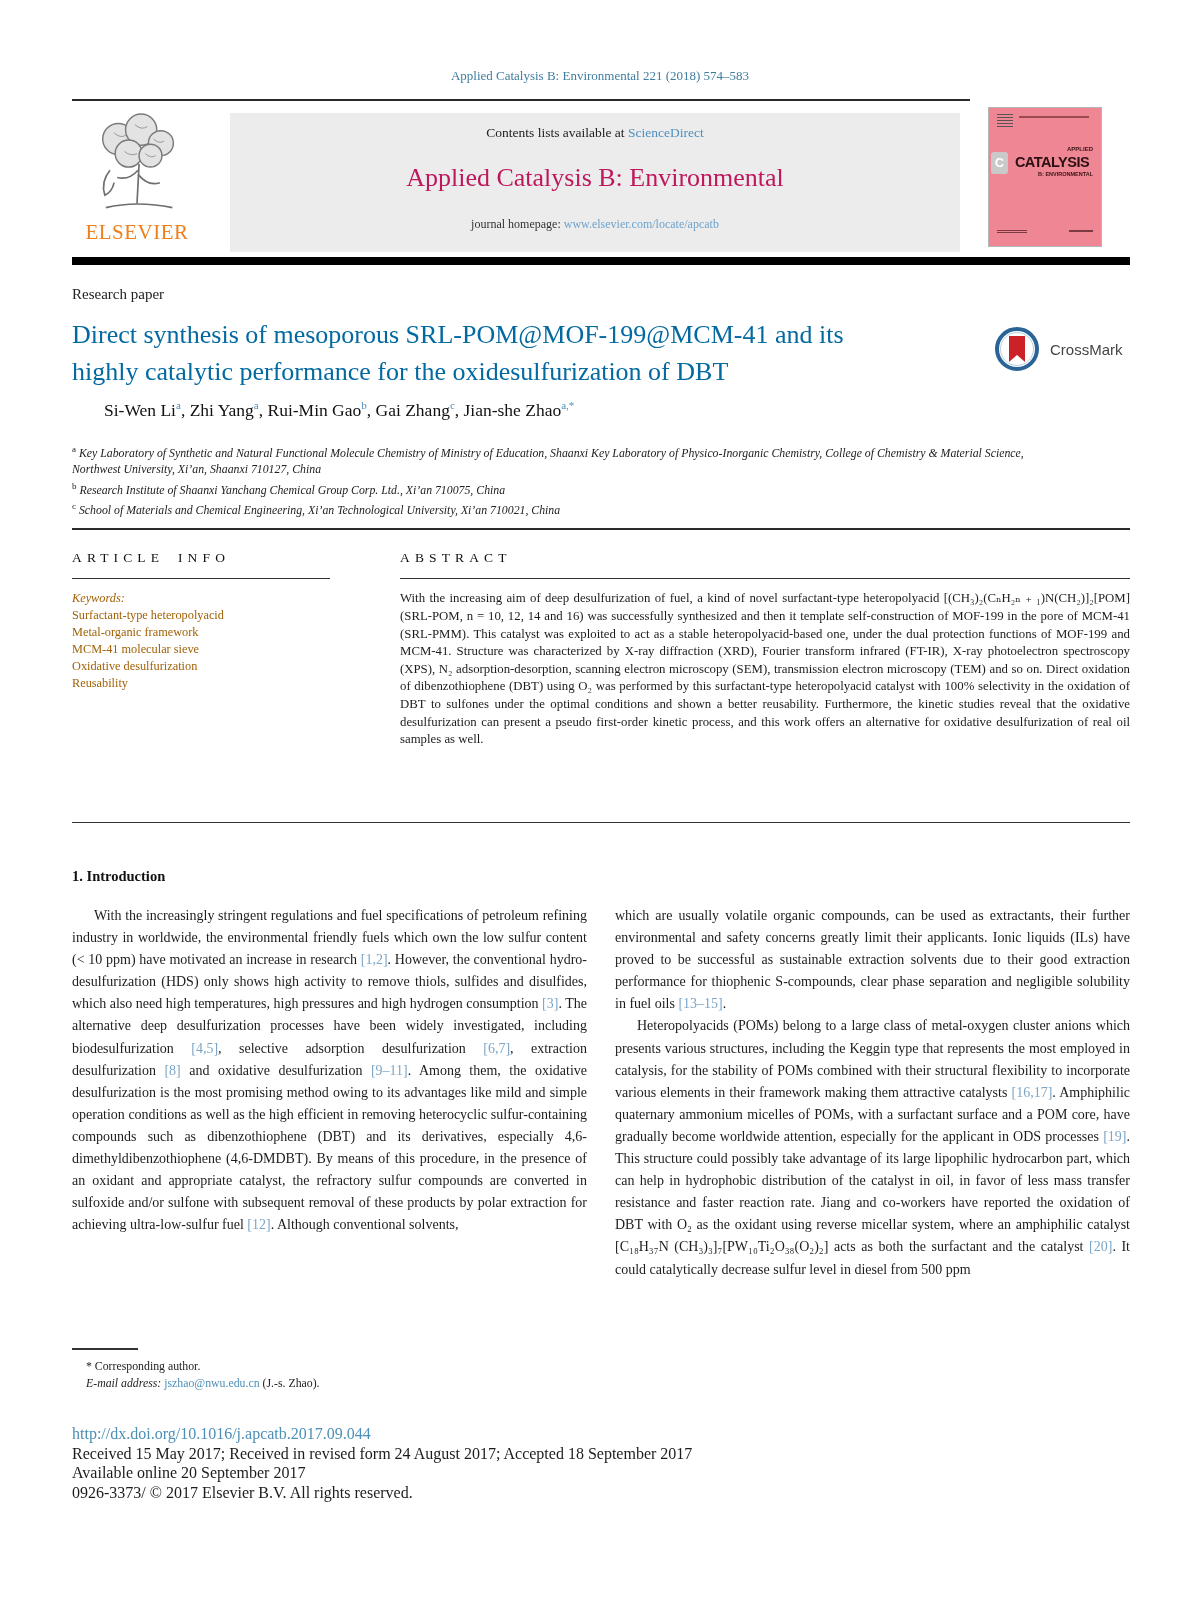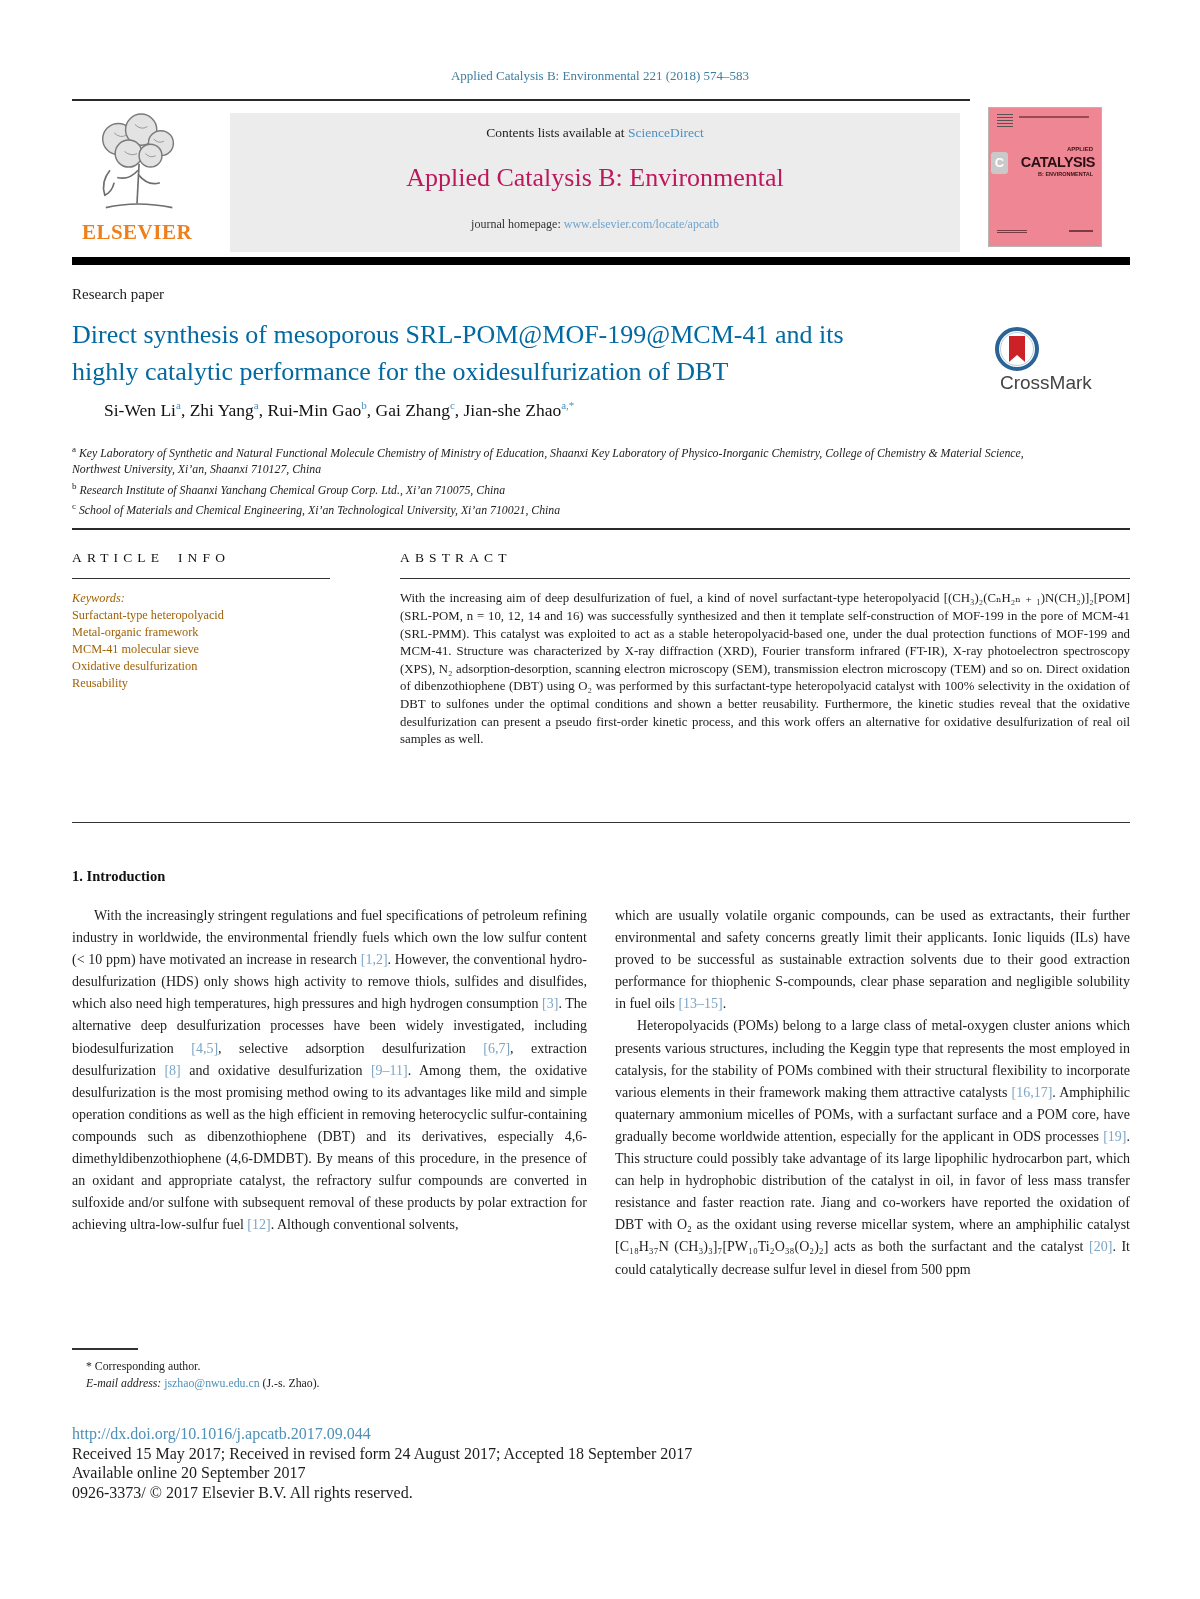--- a/index.html
+++ b/index.html
@@ -7,21 +7,21 @@
   body { width: 1200px; height: 1599px; position: relative; overflow: hidden;
          font-family: "Liberation Serif", "DejaVu Serif", serif; color: #1c1c1c; }
   .page { position: absolute; inset: 0; }
 
   
   .citation { position: absolute; top: 68px; left: 0; width: 100%; text-align: center;
               font-size: 13px; color: #3f7d9e; }
 
   
   .rule-top { position: absolute; top: 99px; left: 72px; width: 898px; height: 2px; background: #2a2a2a; }
-  .elsevier { position: absolute; top: 112px; left: 74px; width: 126px; height: 140px; text-align: center; font-weight: bold; }
+  .elsevier { position: absolute; top: 112px; left: 74px; width: 126px; height: 140px; text-align: center; }
   .elsevier svg { display: block; margin: 0 auto; }
   .elsevier-word { font-size: 21px; color: #ef7f1a; letter-spacing: 0.5px; margin-top: 2px;
                    font-family: "Liberation Serif", serif; }
   .mast-box { position: absolute; top: 113px; left: 230px; width: 730px; height: 139px;
               background: #ececec; text-align: center; }
   .contents-line { margin-top: 12px; font-size: 13.5px; color: #222; }
   .mast-title { margin-top: 22px; font-size: 26px; color: #be185d; }
   .homepage-line { margin-top: 24px; font-size: 12px; color: #333;
                    font-family: Liberation Serif, serif; }
   a.link-sd { color: #4e90be; text-decoration: none; }
@@ -29,40 +29,40 @@
 
   
   .cover { position: absolute; top: 107px; left: 988px; width: 114px; height: 140px;
            background: #ee8793; border: 1px solid #b5b5b5; overflow: hidden; }
   .cover-barcode { position: absolute; top: 6px; left: 8px; width: 16px; height: 14px;
                    background: repeating-linear-gradient(#555 0 1px, transparent 1px 3px); }
   .cover-topline { position: absolute; top: 8px; left: 30px; width: 70px; height: 2px; background: #9c4a52; }
   .cover-applied { position: absolute; top: 38px; right: 8px; font-size: 6px; font-weight: bold;
                    color: #3a1216; font-family: "Liberation Sans", sans-serif; }
   .cover-catalysis { position: absolute; top: 46px; left: 20px; right: 6px; font-size: 14.5px;
-                     font-weight: bold; color: #2a1014; letter-spacing: -0.5px; text-align: right;
+                     font-weight: bold; color: #2a1014; letter-spacing: -0.5px; text-align: center;
                      font-family: "Liberation Sans", sans-serif; }
   .cover-sub { position: absolute; top: 63px; right: 8px; font-size: 5.5px; font-weight: bold;
                color: #3a1216; font-family: "Liberation Sans", sans-serif; }
   .cover-c-badge { position: absolute; top: 44px; left: 2px; width: 17px; height: 22px; background: #c9c9c9;
                    color: #ffffff; font-weight: bold; font-size: 13px; line-height: 22px; text-align: center;
                    border-radius: 3px; font-family: "Liberation Sans", sans-serif; }
   .cover-botline1 { position: absolute; bottom: 12px; left: 8px; width: 30px; height: 4px;
                     background: repeating-linear-gradient(#7d3a42 0 1px, transparent 1px 2px); }
   .cover-botline2 { position: absolute; bottom: 14px; right: 8px; width: 24px; height: 2px; background: #7d3a42; }
 
   .bar-black { position: absolute; top: 257px; left: 72px; width: 1058px; height: 8px; background: #000; }
 
   
   .type-label { position: absolute; top: 286px; left: 72px; font-size: 15px; color: #222; }
   .article-title { position: absolute; top: 316px; left: 72px; width: 860px;
                    font-size: 26px; line-height: 37px; color: #0369a1; }
   .crossmark { position: absolute; top: 326px; left: 994px; width: 140px; height: 48px; }
   .crossmark svg { vertical-align: middle; }
-  .crossmark-label { font-size: 19px; color: #444; margin-left: 6px; vertical-align: middle;
+  .crossmark-label { font-size: 15px; color: #444; margin-left: 6px; vertical-align: middle;
                      font-family: "Liberation Sans", sans-serif; }
 
   .authors { position: absolute; top: 399px; left: 72px; font-size: 17.5px; color: #111; margin-left: 32px; }
   .authors sup { font-size: 11px; color: #4e90be; }
   .affiliations { position: absolute; top: 441px; left: 72px; width: 1000px;
                   font-size: 11.8px; line-height: 16.5px; color: #222; }
   .affil { font-style: italic; }
   .affil sup { font-style: normal; font-size: 9px; }
 
   .rule-affil { position: absolute; top: 528px; left: 72px; width: 1058px; height: 2px; background: #2a2a2a; }

